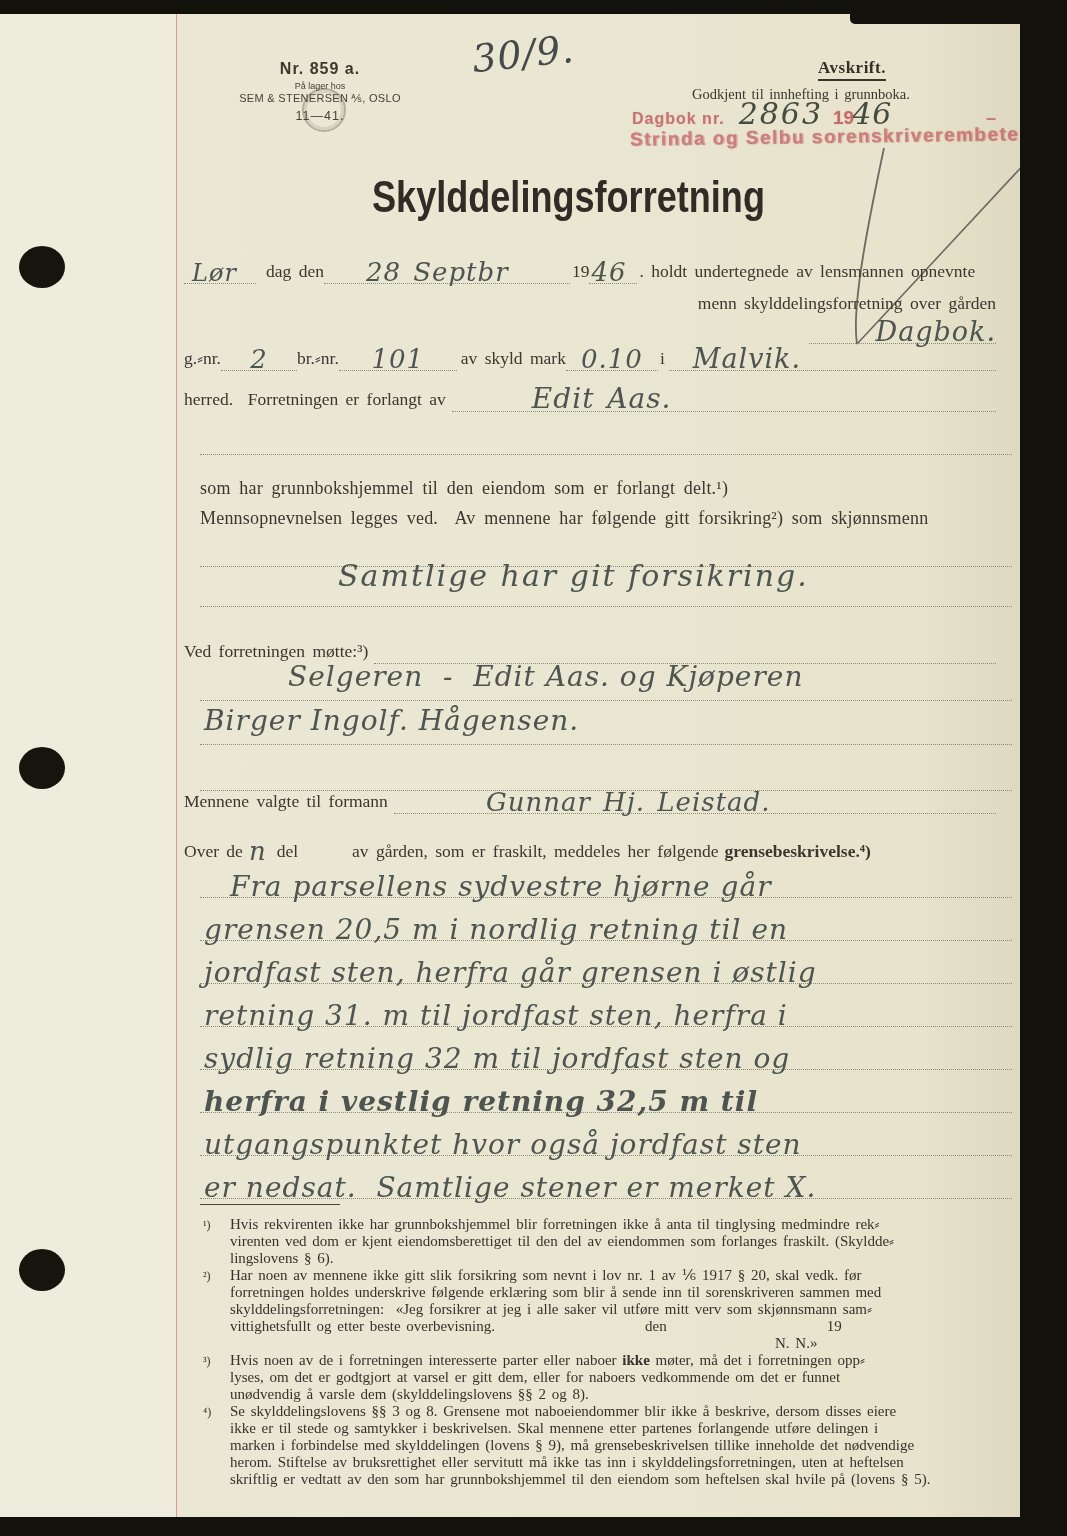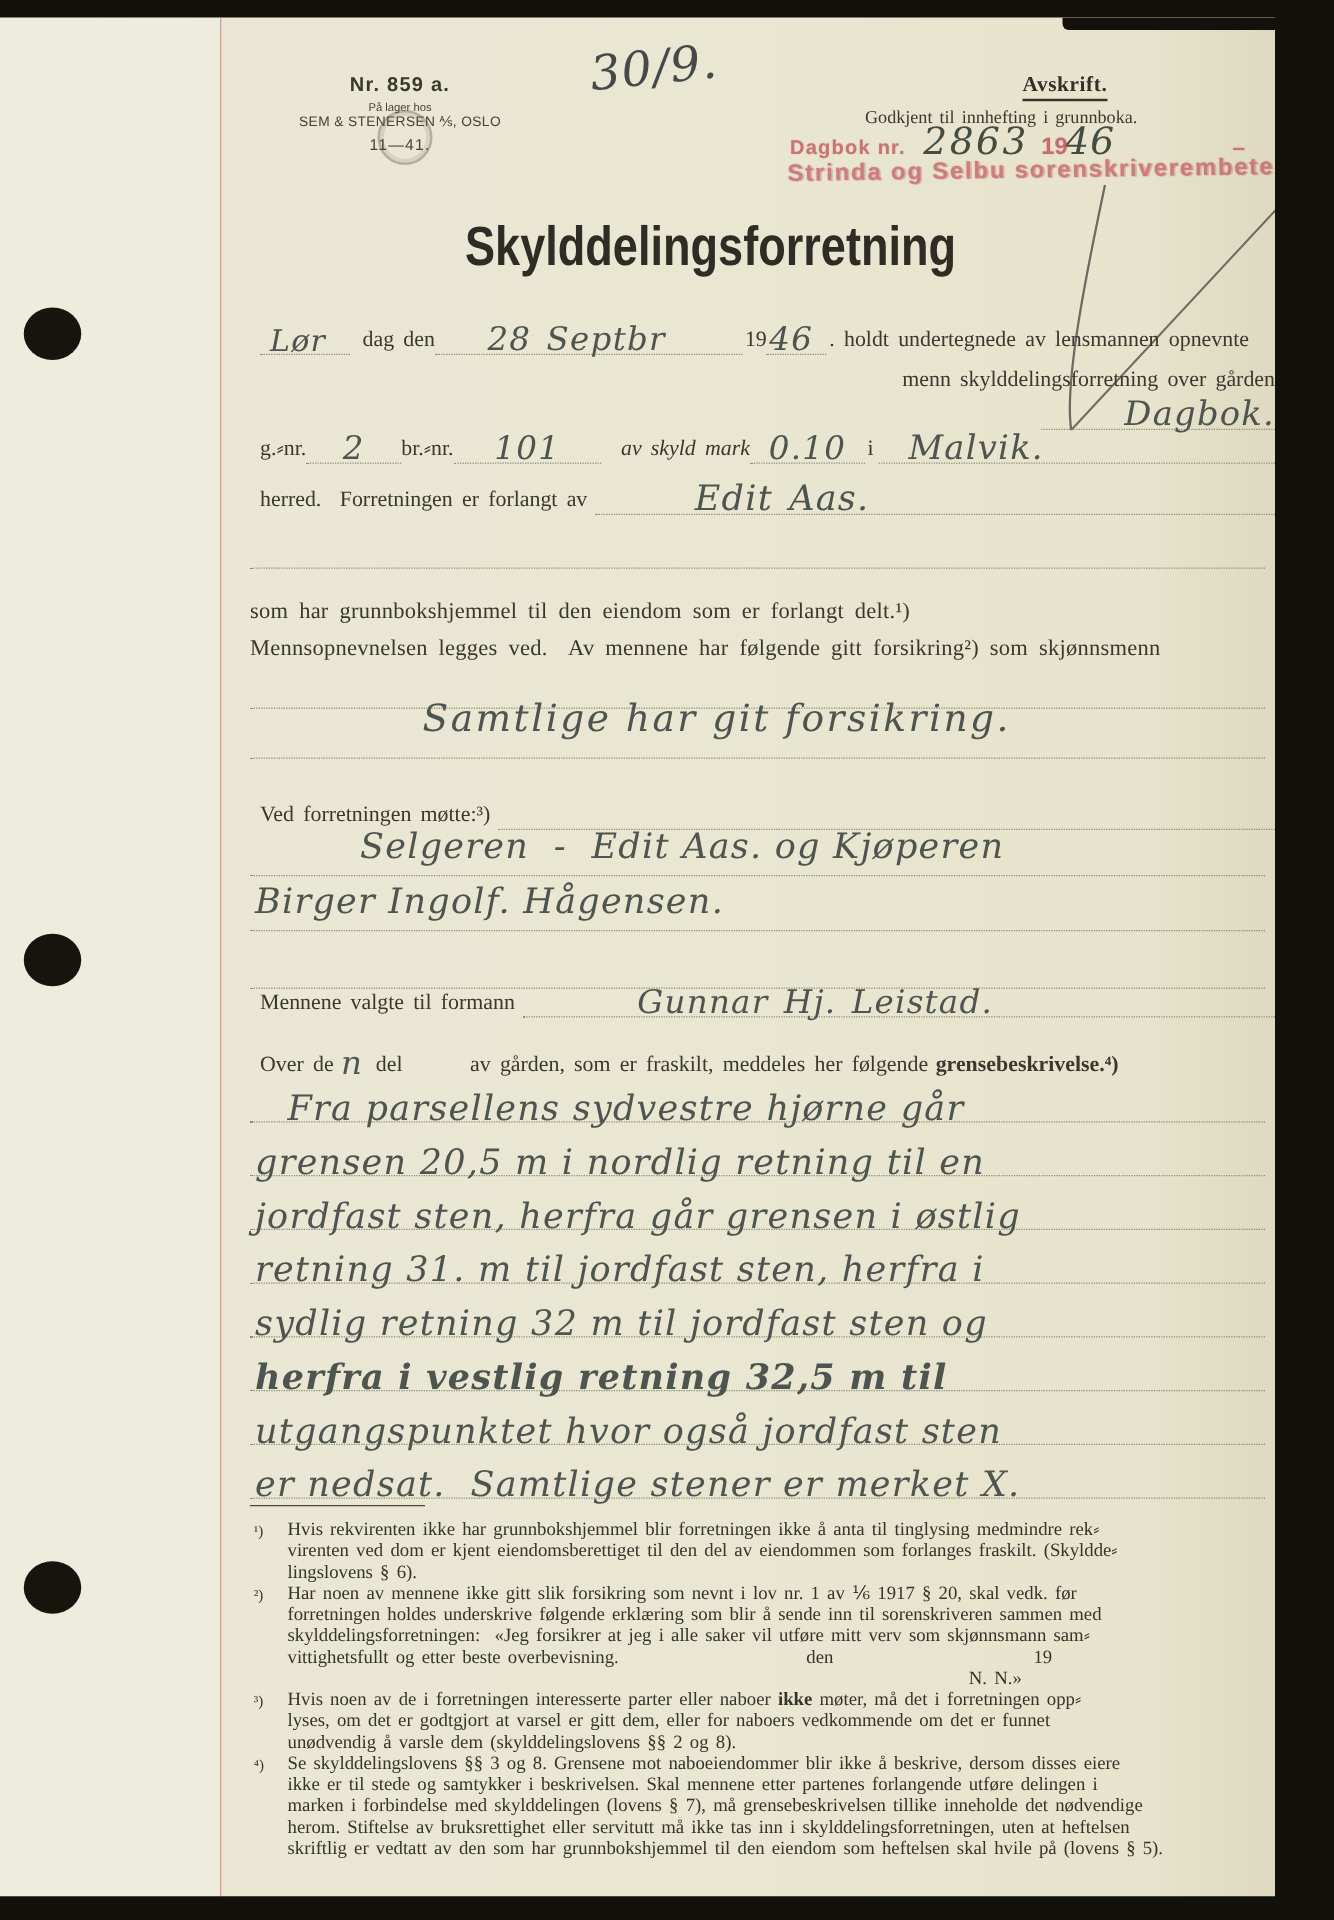--- a/index.html
+++ b/index.html
@@ -32,21 +32,21 @@
   .stamp-num{font-size:30px;margin-left:14px;letter-spacing:2px;color:#434c3f;}
   .stamp-year19{font-size:19px;margin-left:10px;opacity:.8;}
   .stamp-year46{font-size:30px;margin-left:-2px;color:#434c3f;}
   .stamp-dash{position:absolute;left:986px;top:94px;font-size:18px;opacity:.7;}
   .stamp-row2{position:absolute;left:630px;top:112px;font-size:19px;letter-spacing:1.5px;opacity:.68;
        transform:rotate(-.8deg);text-shadow:1.5px .5px 0 rgba(191,78,85,.45),0 0 1.5px rgba(191,78,85,.5);}
   .checkmark{position:absolute;left:0;top:0;pointer-events:none;}
   .form-title{position:absolute;left:372px;top:158px;font-family:"Liberation Sans","DejaVu Sans",sans-serif;
        font-weight:bold;font-size:41px;color:#2f2c25;transform:scale(.88,1.08);transform-origin:left top;white-space:nowrap;}
   
-  .row{position:absolute;left:208px;width:812px;display:flex;align-items:flex-end;font-size:17.5px;
+  .row{position:absolute;left:184px;width:812px;display:flex;align-items:flex-end;font-size:17.5px;
        color:#3a372e;word-spacing:3px;}
   .row .p{padding-bottom:2px;white-space:nowrap;}
   .fill{border-bottom:1px dotted #8f8a72;display:flex;align-items:flex-end;}
   .fill .hw{margin-bottom:-4px;}
   .dotted-line{position:absolute;left:200px;width:812px;height:0;border-bottom:1px dotted #8f8a72;}
   .hw-abs{position:absolute;}
   .para{position:absolute;left:200px;width:812px;font-size:18px;color:#3a372e;word-spacing:4px;letter-spacing:.2px;white-space:nowrap;}
   .bline{position:absolute;left:200px;width:812px;height:43px;border-bottom:1px dotted #8f8a72;}
   .bline .hw{position:absolute;bottom:-6px;left:4px;font-size:28px;}
   .bline.first .hw{left:30px;}
@@ -127,21 +127,21 @@
 
   <div class="row" style="top:323px;height:34px;">
     <span class="p">g.⸗nr.</span>
     <span class="fill" style="width:76px;justify-content:center;">
         <span class="hw" style="font-size:26px;">2</span>
       </span>
     <span class="p">br.⸗nr.</span>
     <span class="fill" style="width:118px;justify-content:center;">
         <span class="hw" style="font-size:26px;">101</span>
       </span>
-    <span class="p" style="margin-left:16px;font-style:italic;">av skyld mark</span>
+    <span class="p" style="margin-left:4px;">av skyld mark</span>
     <span class="fill" style="width:92px;justify-content:center;">
         <span class="hw" style="font-size:26px;">0.10</span>
       </span>
     <span class="p" style="margin-left:2px;">i</span>
     <span class="fill" style="flex:1;margin-left:4px;padding-left:24px;">
         <span class="hw" style="font-size:27px;">Malvik.</span>
       </span>
   </div>
 
   <div class="row" style="top:364px;height:34px;">
@@ -226,17 +226,17 @@
       <span class="sp2">19</span>
     </div>
     <div class="fn-line fn2-l5"><span>N. N.»</span></div>
 
     <div class="fn-line"><span class="fn-marker">³)</span><span>Hvis noen av de i forretningen interesserte parter eller naboer </span><span class="b">ikke</span><span> møter, må det i forretningen opp⸗</span></div>
     <div class="fn-line"><span>lyses, om det er godtgjort at varsel er gitt dem, eller for naboers vedkommende om det er funnet</span></div>
     <div class="fn-line"><span>unødvendig å varsle dem (skylddelingslovens §§ 2 og 8).</span></div>
 
     <div class="fn-line"><span class="fn-marker">⁴)</span><span>Se skylddelingslovens §§ 3 og 8. Grensene mot naboeiendommer blir ikke å beskrive, dersom disses eiere</span></div>
     <div class="fn-line"><span>ikke er til stede og samtykker i beskrivelsen. Skal mennene etter partenes forlangende utføre delingen i</span></div>
-    <div class="fn-line"><span>marken i forbindelse med skylddelingen (lovens § 7), må grensebeskrivelsen tillike inneholde det nødvendige</span></div>
+    <div class="fn-line"><span>marken i forbindelse med skylddelingen (lovens § 9), må grensebeskrivelsen tillike inneholde det nødvendige</span></div>
     <div class="fn-line"><span>herom. Stiftelse av bruksrettighet eller servitutt må ikke tas inn i skylddelingsforretningen, uten at heftelsen</span></div>
     <div class="fn-line"><span>skriftlig er vedtatt av den som har grunnbokshjemmel til den eiendom som heftelsen skal hvile på (lovens § 5).</span></div>
   </div>
 </div>
 
 </body></html>

